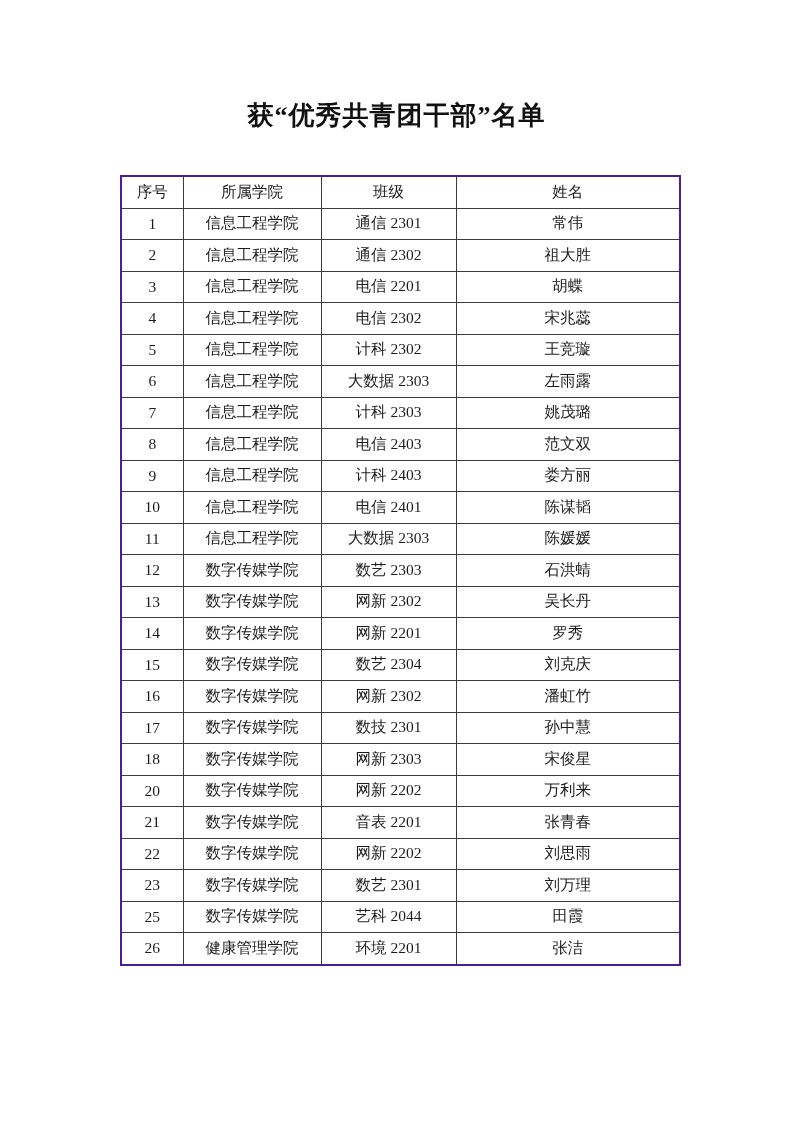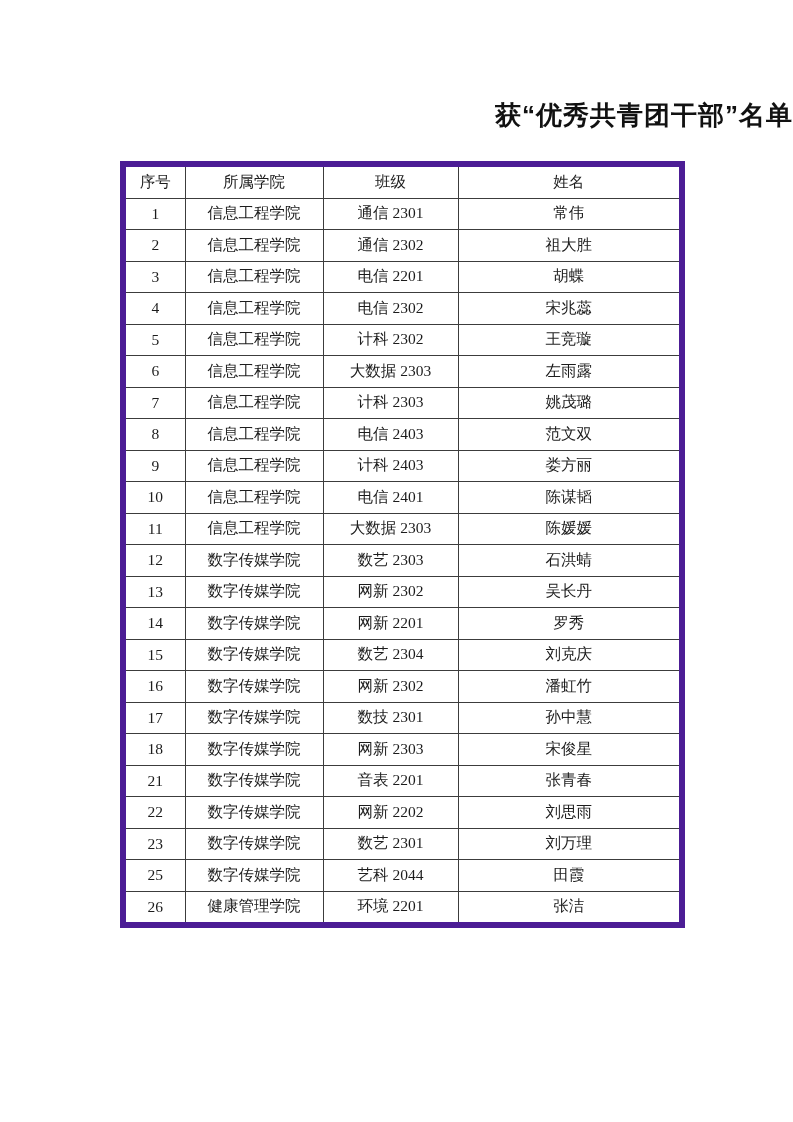--- a/index.html
+++ b/index.html
@@ -13,35 +13,35 @@
     position: relative;
     font-family: "Liberation Serif", "DejaVu Serif", serif;
     color: #1c1c1c;
     overflow: hidden;
   }
   .doc-title {
     position: absolute;
     top: 98px;
     left: 0;
     width: 100%;
-    text-align: right;
-    font-family: Liberation Sans, sans-serif;
+    text-align: center;
+    font-family: Liberation Serif, serif;
     font-weight: bold;
     font-size: 26px;
     letter-spacing: 1px;
     color: #111111;
   }
   table.roster {
     position: absolute;
     left: 120px;
-    top: 161px;
+    top: 175px;
     width: 559px;
     border-collapse: collapse;
     table-layout: fixed;
-    border: 6px solid #4c1d95;
+    border: 2px solid #4c1d95;
   }
   table.roster th,
   table.roster td {
     border: 1px solid #3c3c3c;
     height: 30.5px;
     padding: 0;
     text-align: center;
     vertical-align: middle;
     font-size: 15.5px;
     font-weight: normal;
@@ -174,20 +174,26 @@
       <td>数技 2301</td>
       <td>孙中慧</td>
     </tr>
       <tr>
       <td>18</td>
       <td>数字传媒学院</td>
       <td>网新 2303</td>
       <td>宋俊星</td>
     </tr>
       <tr>
+      <td>20</td>
+      <td>数字传媒学院</td>
+      <td>网新 2202</td>
+      <td>万利来</td>
+    </tr>
+      <tr>
       <td>21</td>
       <td>数字传媒学院</td>
       <td>音表 2201</td>
       <td>张青春</td>
     </tr>
       <tr>
       <td>22</td>
       <td>数字传媒学院</td>
       <td>网新 2202</td>
       <td>刘思雨</td>

